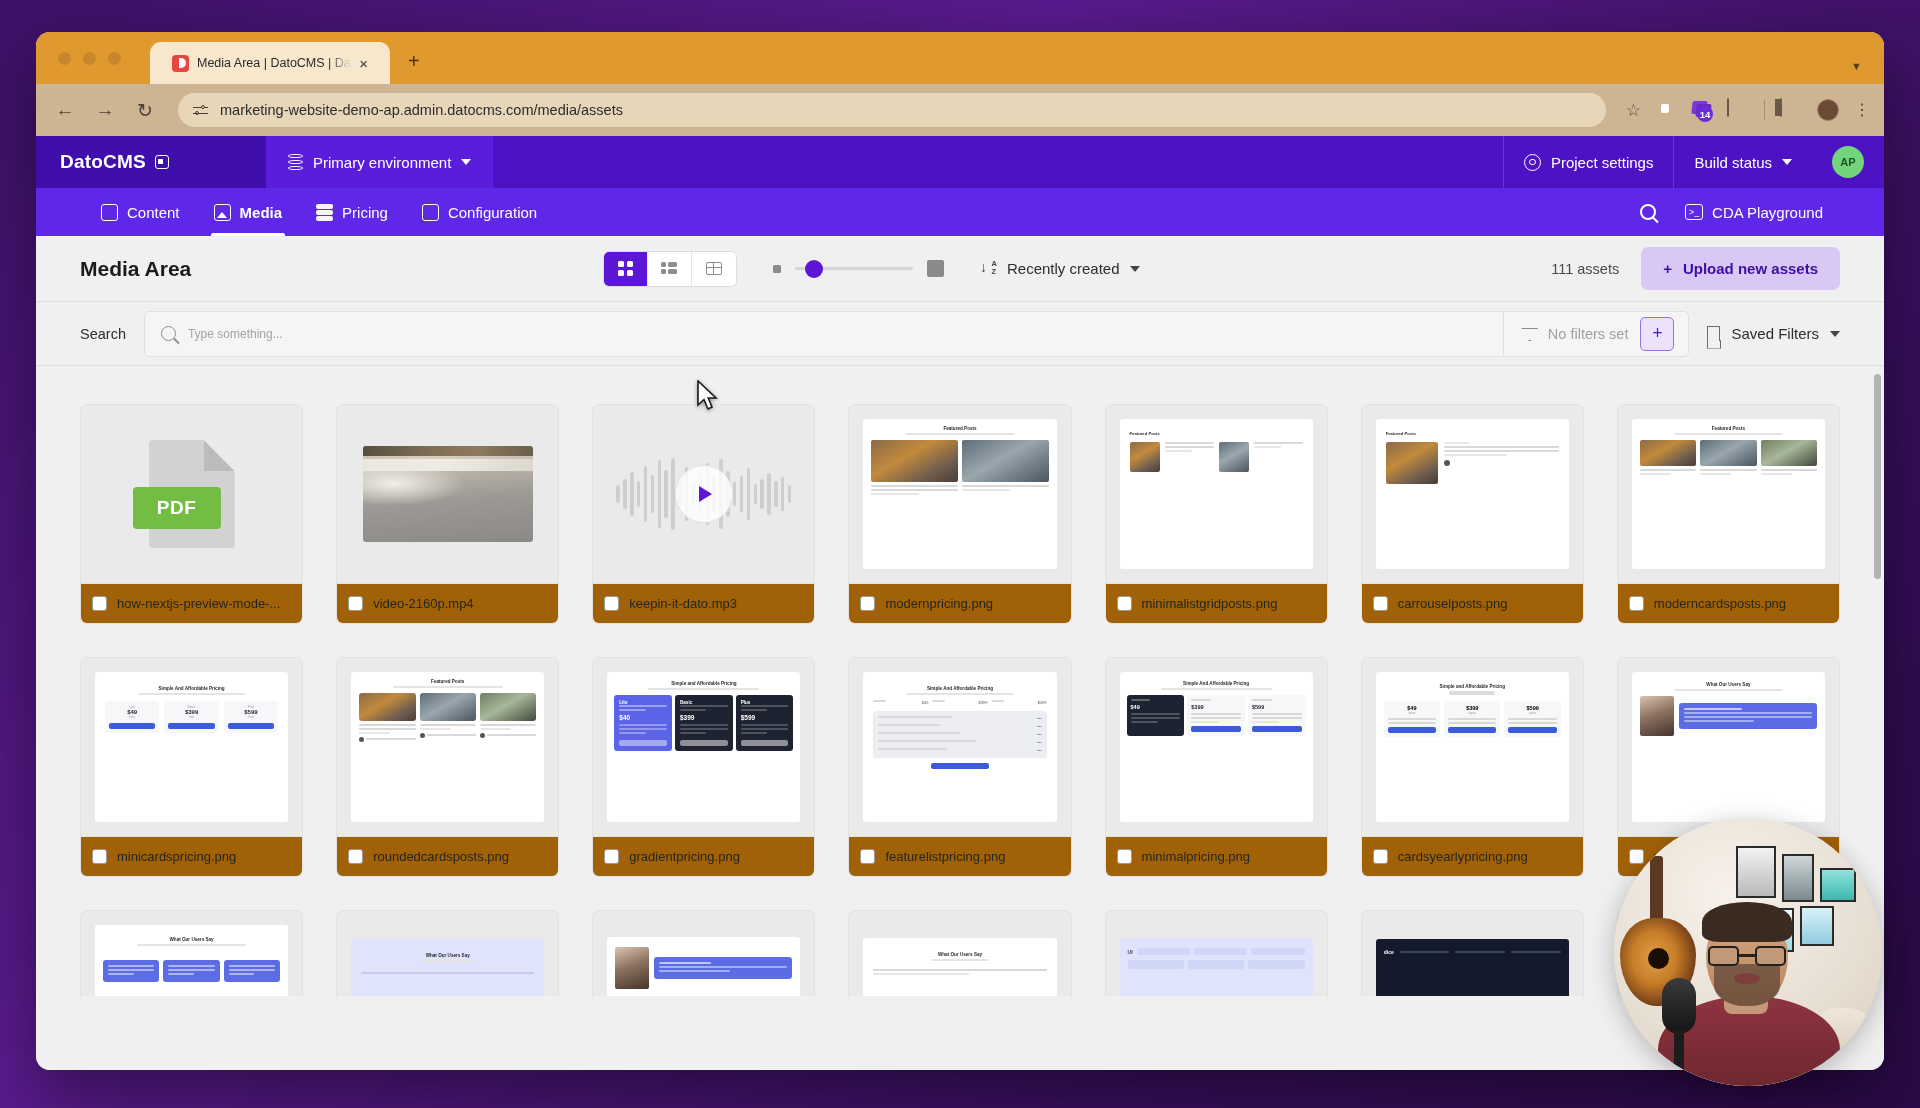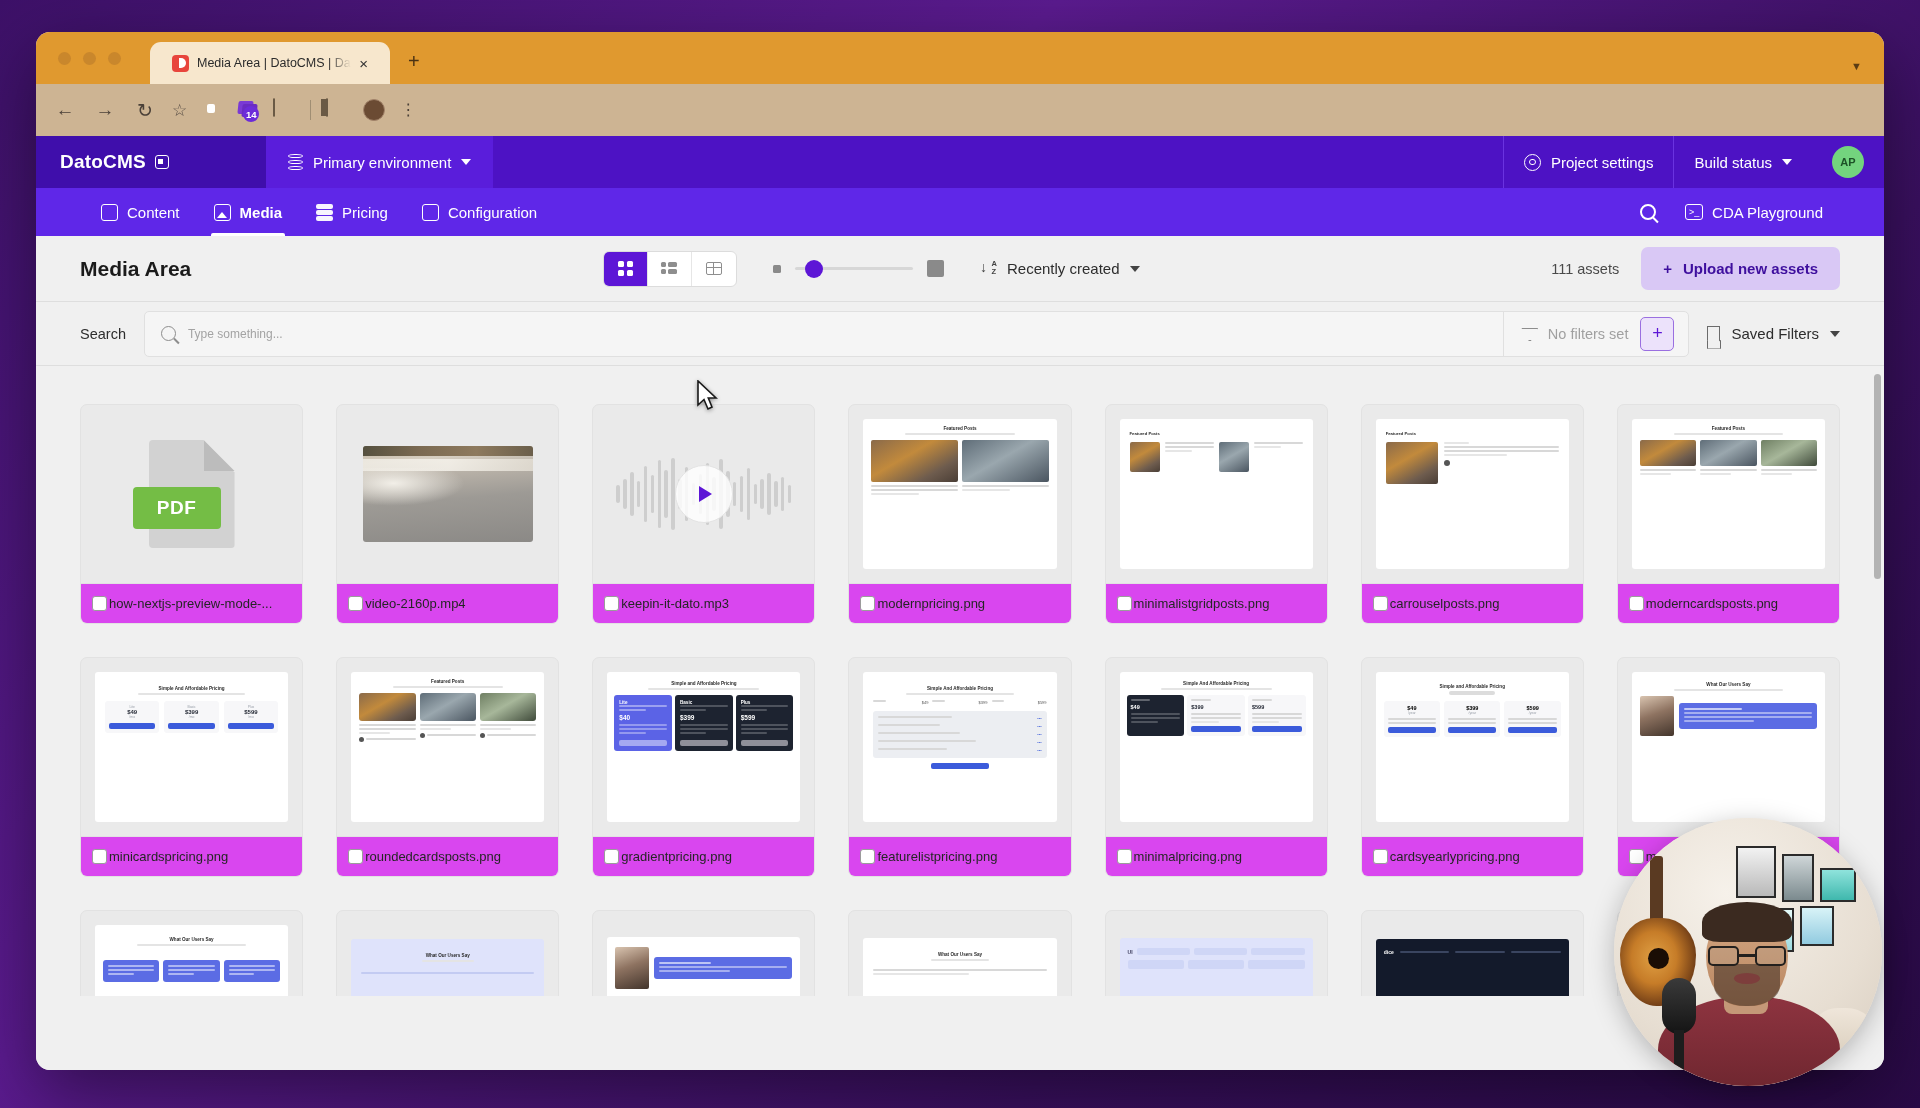--- a/index.html
+++ b/index.html
@@ -240,22 +240,22 @@
   .asset-grid {
     display: grid; grid-template-columns: repeat(7, 1fr);
     gap: 33px; padding: 34px 44px 0 44px;
   }
   .asset-card {
     background: #eaeaea; border: 1px solid #e2e2e2;
     border-radius: 7px; overflow: hidden; cursor: pointer;
   }
   .asset-thumb { height: 178px; display: flex; align-items: center; justify-content: center; padding: 14px; }
   .asset-foot {
-    height: 40px; display: flex; align-items: center; gap: 2px;
-    padding: 0 11px; border-top: 1px solid #e2e2e2; background: #d946ef;
+    height: 40px; display: flex; align-items: center; gap: 10px;
+    padding: 0 11px; border-top: 1px solid #e2e2e2; background: #a16207;
   }
   .chk { width: 15px; height: 15px; border: 1.5px solid #9b9b9b; border-radius: 3px; background: #fff; flex: 0 0 auto; cursor: pointer;}
   .fname { font-size: 13px; color: #252525; white-space: nowrap; overflow: hidden; text-overflow: ellipsis; }
 
   
   .pdf-ico { width: 86px; height: 108px; position: relative; }
   .pdf-ico .page { position: absolute; inset: 0; background: #d2d2d2; border-radius: 4px; clip-path: polygon(0 0,64% 0,100% 30%,100% 100%,0 100%); }
   .pdf-ico .fold { position: absolute; right: 0; top: 0; width: 31px; height: 31px; background: #bcbcbc; clip-path: polygon(0 0,100% 100%,0 100%); }
   .pdf-ico .tagp {
     position: absolute; left: -16px; top: 47px; width: 88px; height: 42px;
@@ -371,20 +371,27 @@
       <span class="tab-close">×</span>
     </div>
     <span class="newtab">+</span>
     <span class="tab-dropdown">▼</span>
   </div>
 
   <div class="urlbar">
     <span class="navbtn">←</span>
     <span class="navbtn">→</span>
     <span class="navbtn">↻</span>
+    <div class="omnibox">
+      <span class="omni-ctl">
+          <i class="a"></i>
+          <i class="b"></i>
+        </span>
+      <span class="omni-url">marketing-website-demo-ap.admin.datocms.com/media/assets</span>
+    </div>
     <span class="star">☆</span>
     <div class="tb-icons">
       <span class="tb-ico"><span class="ico-pwd"></span></span>
       <span class="tb-ico ico-ext-purple">
         <span class="sheet"></span>
           <span class="sheet s2"></span>
         <span class="badge14">14</span>
       </span>
       <span class="tb-ico"><span class="ico-puzzle"></span></span>
       <span class="divider-v"></span>

